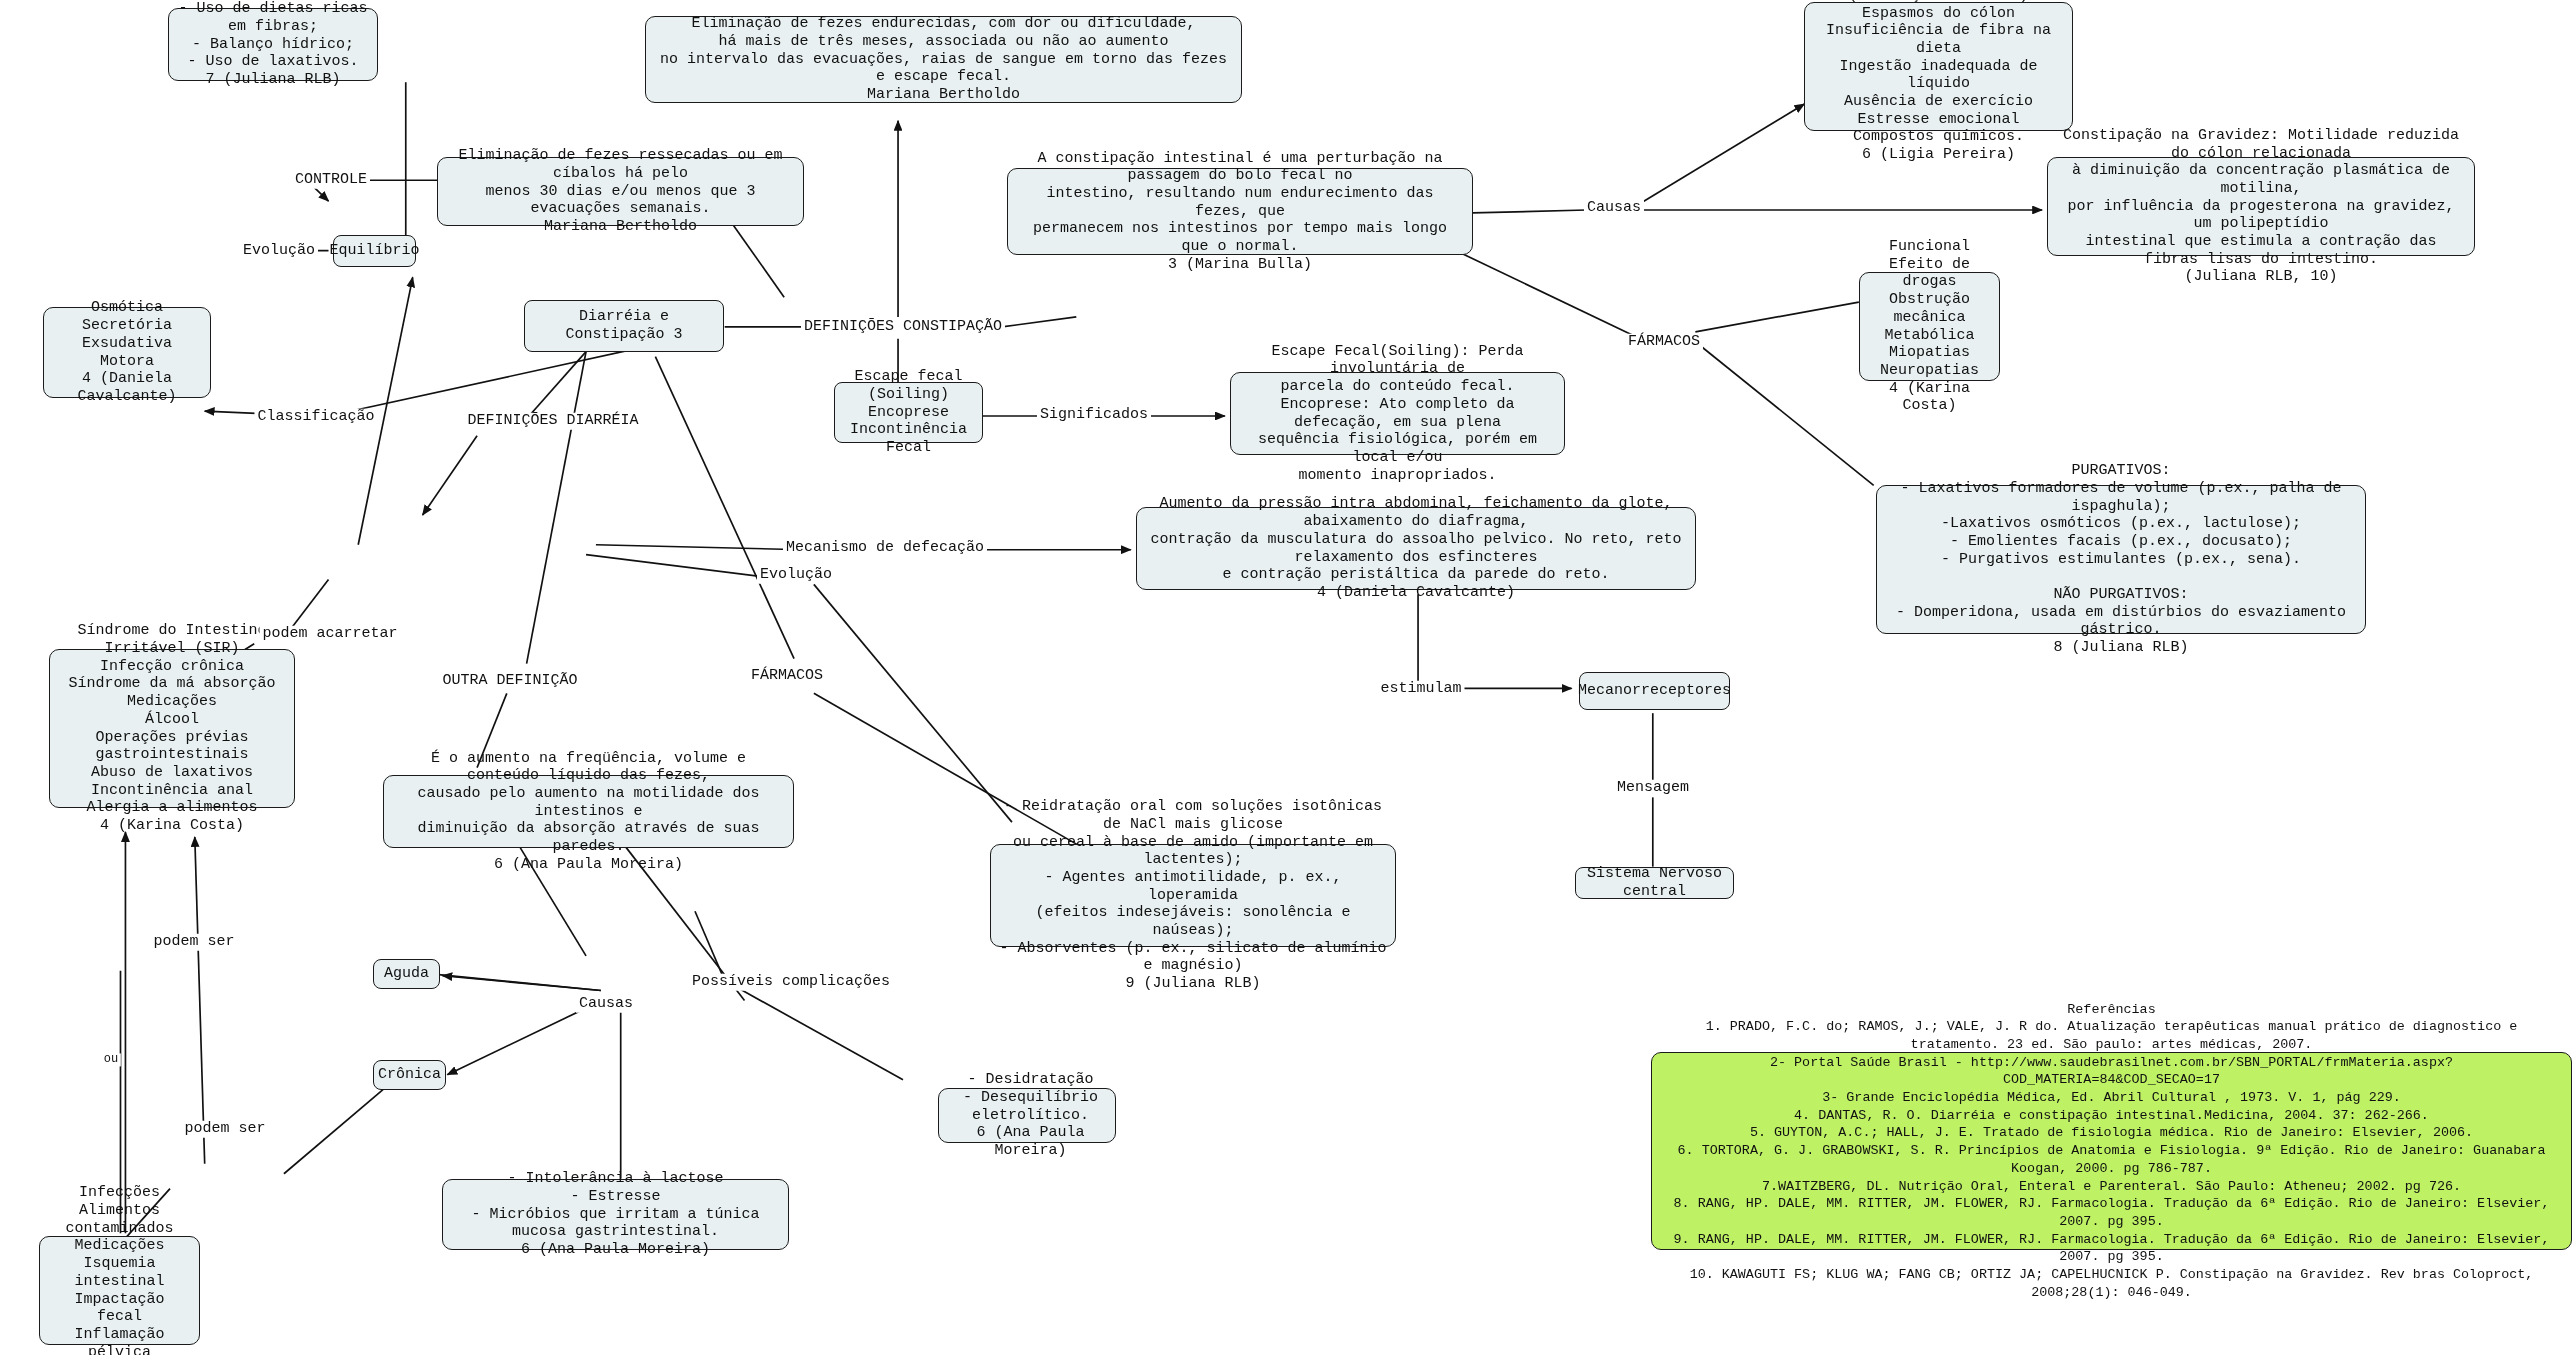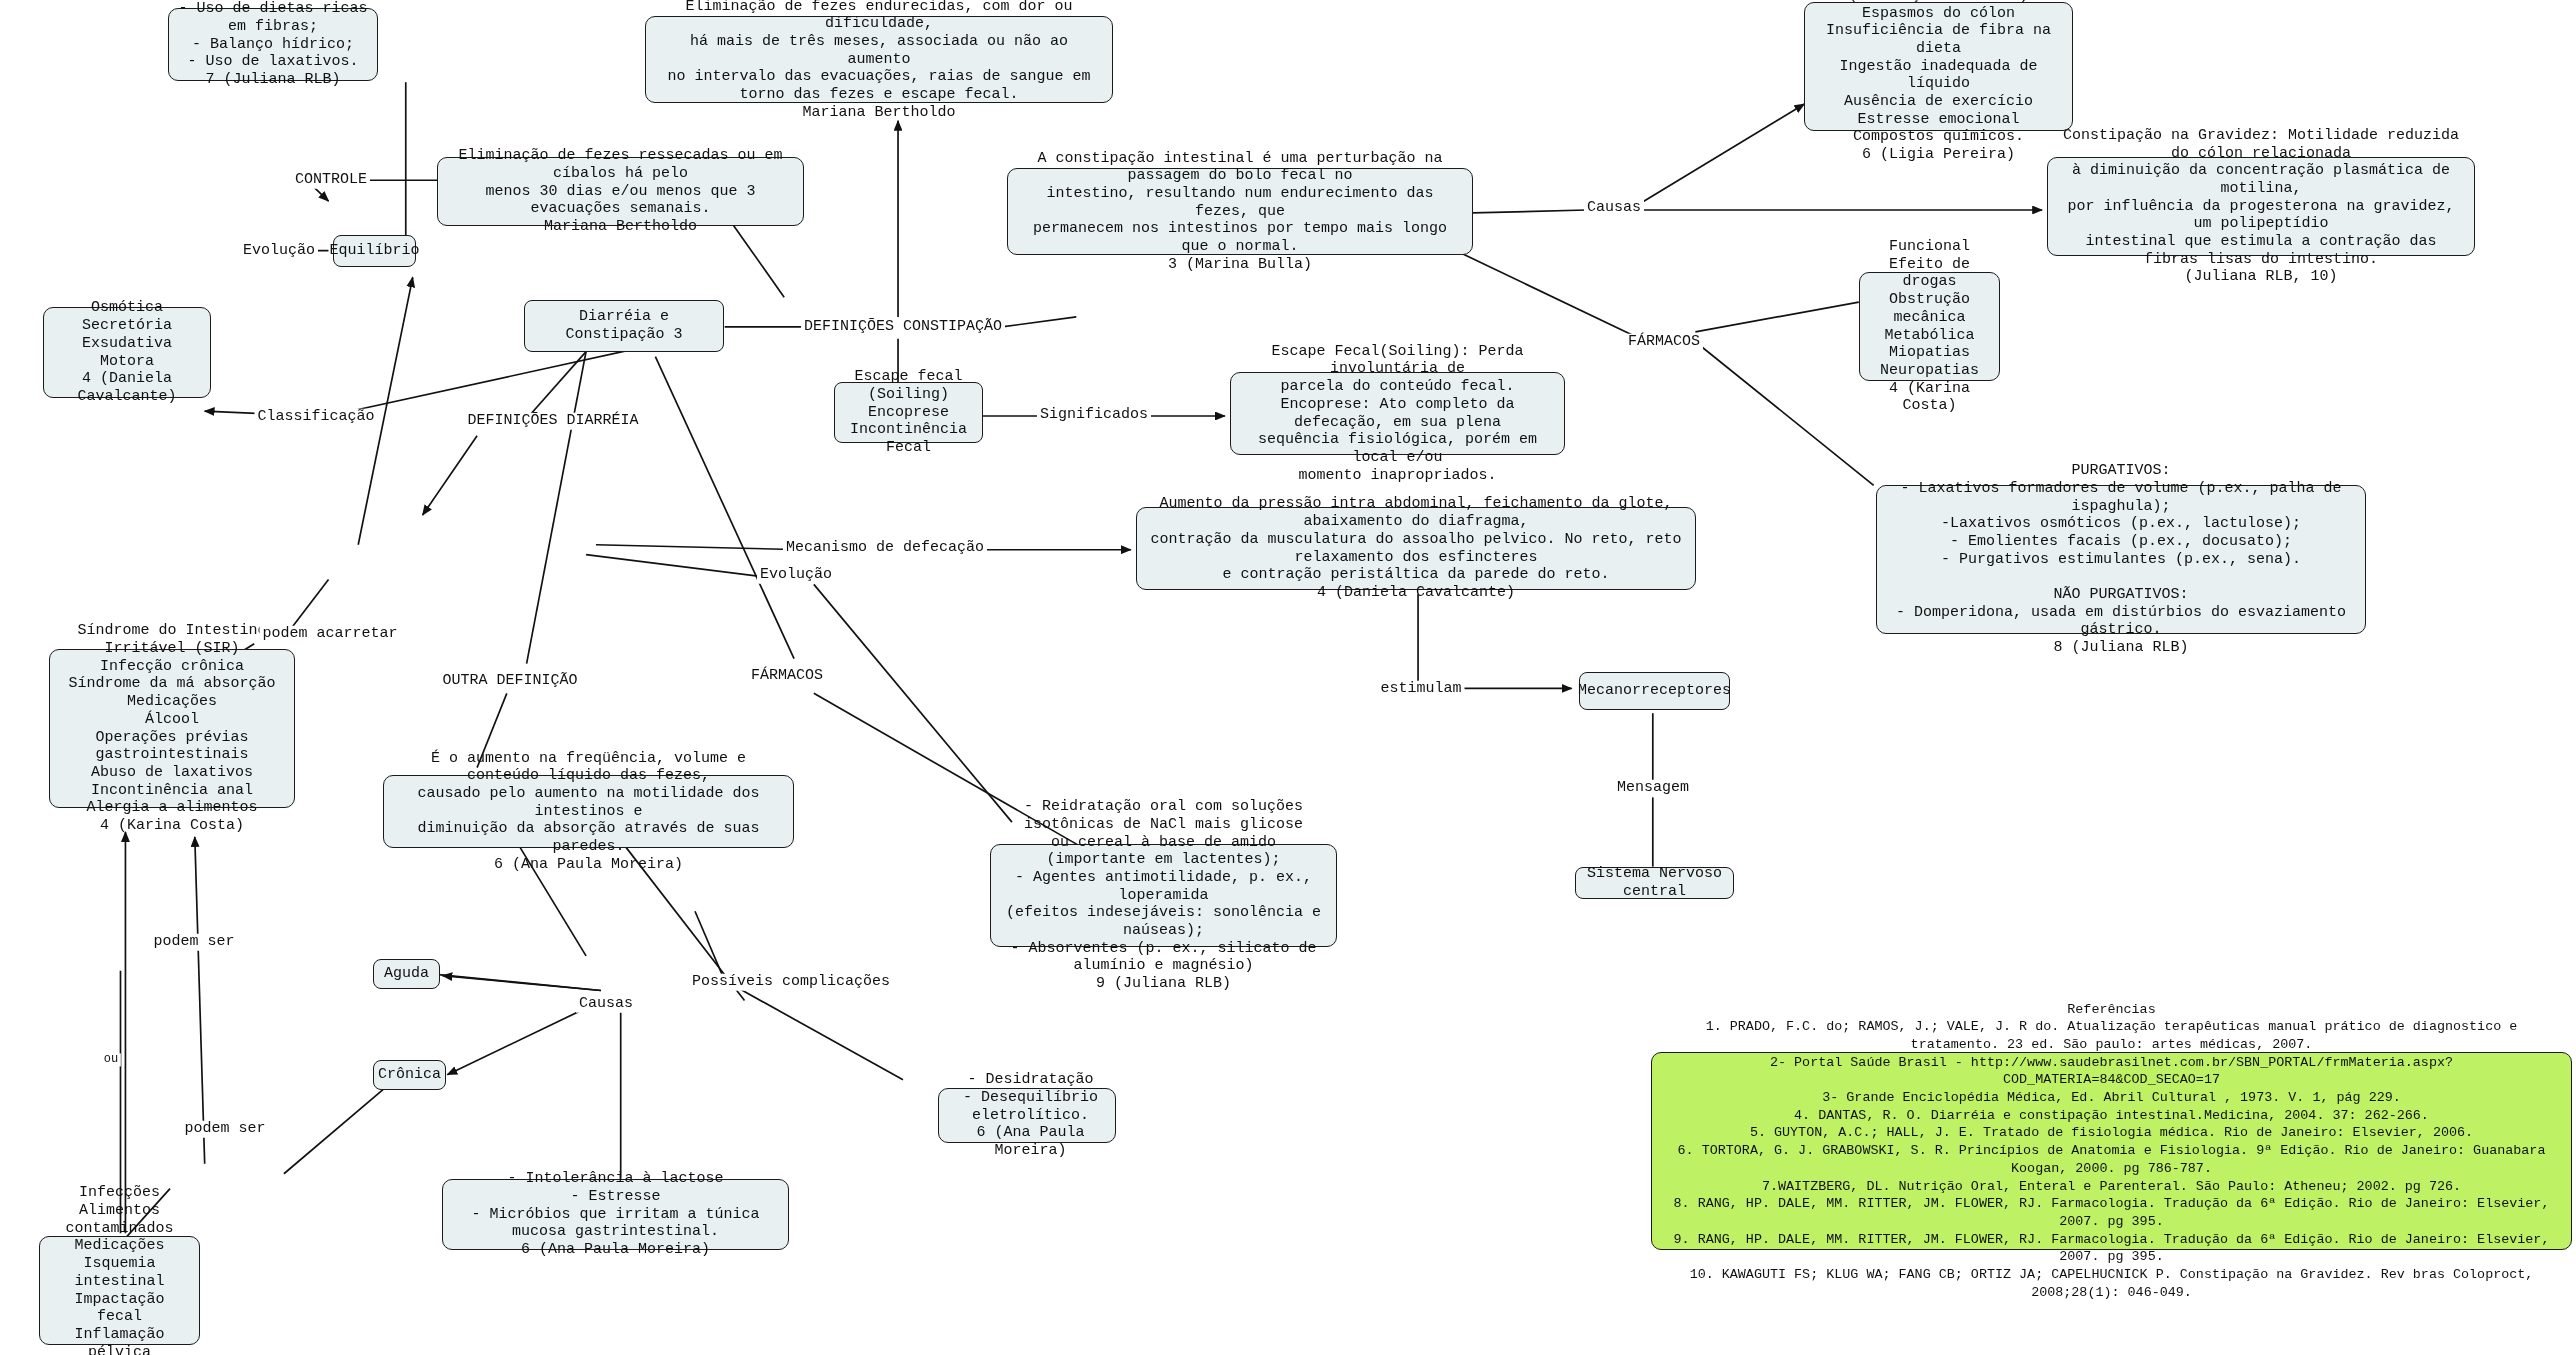--- a/index.html
+++ b/index.html
@@ -149,21 +149,21 @@
       <path d="M700,990 L880,1090"></path>
       <path d="M700,990 L670,920"></path>
     </g>
   </svg>
 
   <div class="node" style="left:137px; top:8px; width:210px; height:73px; font-size:15px;">- Uso de dietas ricas em fibras;
 - Balanço hídrico;
 - Uso de laxativos.
 7 (Juliana RLB)</div>
 
-  <div class="node" style="left:614px; top:16px; width:468px; height:87px; font-size:15px;">Eliminação de fezes endurecidas, com dor ou dificuldade,
+  <div class="node" style="left:614px; top:16px; width:597px; height:87px; font-size:15px;">Eliminação de fezes endurecidas, com dor ou dificuldade,
 há mais de três meses, associada ou não ao aumento
 no intervalo das evacuações, raias de sangue em torno das fezes e escape fecal.
 Mariana Bertholdo</div>
 
   <div class="node" style="left:1773px; top:2px; width:269px; height:129px; font-size:15px;">Hábitos deficientes (defecação demorada)
 Espasmos do cólon
 Insuficiência de fibra na dieta
 Ingestão inadequada de líquido
 Ausência de exercício
 Estresse emocional
@@ -242,21 +242,21 @@
 
   <div class="node" style="left:352px; top:775px; width:411px; height:73px; font-size:15px;">É o aumento na freqüência, volume e conteúdo líquido das fezes,
 causado pelo aumento na motilidade dos intestinos e
 diminuição da absorção através de suas paredes.
 6 (Ana Paula Moreira)</div>
 
   <div class="node small" style="left:1548px; top:672px; width:151px; height:38px; font-size:15px;">Mecanorreceptores</div>
 
   <div class="node small" style="left:1544px; top:867px; width:159px; height:32px; font-size:15px;">Sistema Nervoso central</div>
 
-  <div class="node" style="left:959px; top:844px; width:347px; height:103px; font-size:15px;">- Reidratação oral com soluções isotônicas de NaCl mais glicose
+  <div class="node" style="left:959px; top:844px; width:406px; height:103px; font-size:15px;">- Reidratação oral com soluções isotônicas de NaCl mais glicose
 ou cereal  à base de amido (importante em lactentes);
 - Agentes antimotilidade, p. ex., loperamida
 (efeitos indesejáveis: sonolência e naúseas);
 - Absorventes  (p. ex., silicato de alumínio e magnésio)
 9 (Juliana RLB)</div>
 
   <div class="node small" style="left:342px; top:959px; width:67px; height:30px; font-size:15px;">Aguda</div>
 
   <div class="node small" style="left:342px; top:1060px; width:73px; height:30px; font-size:15px;">Crônica</div>
 

